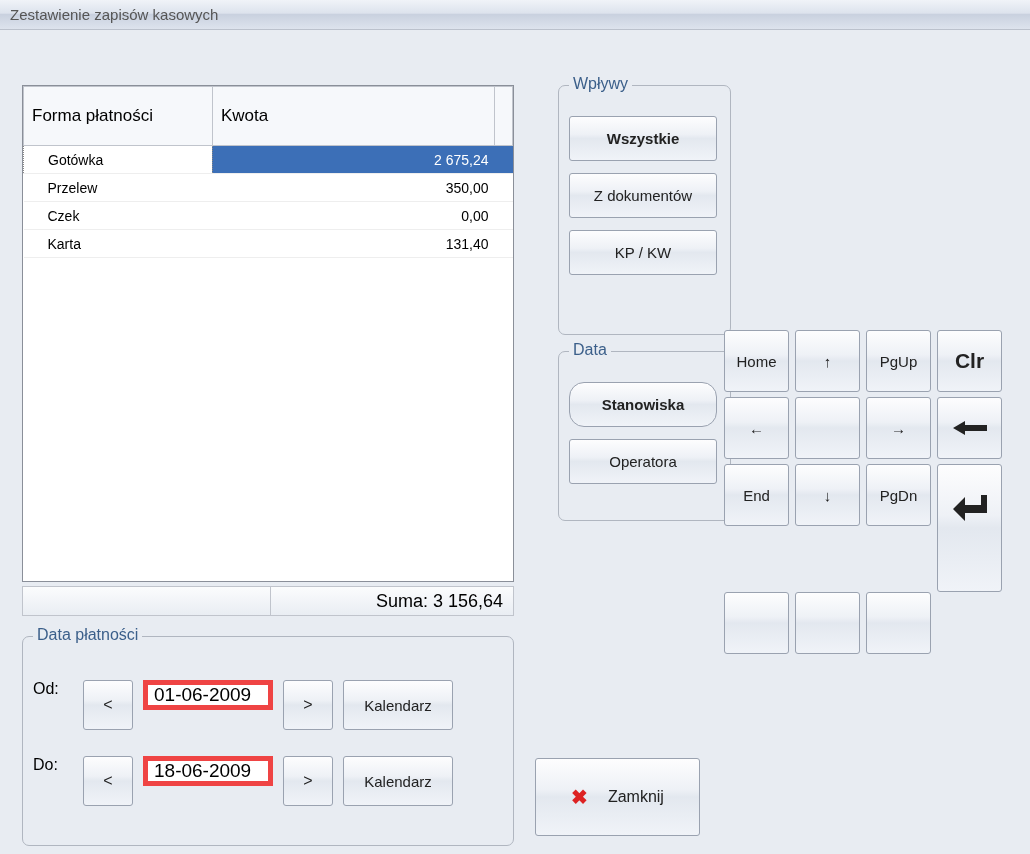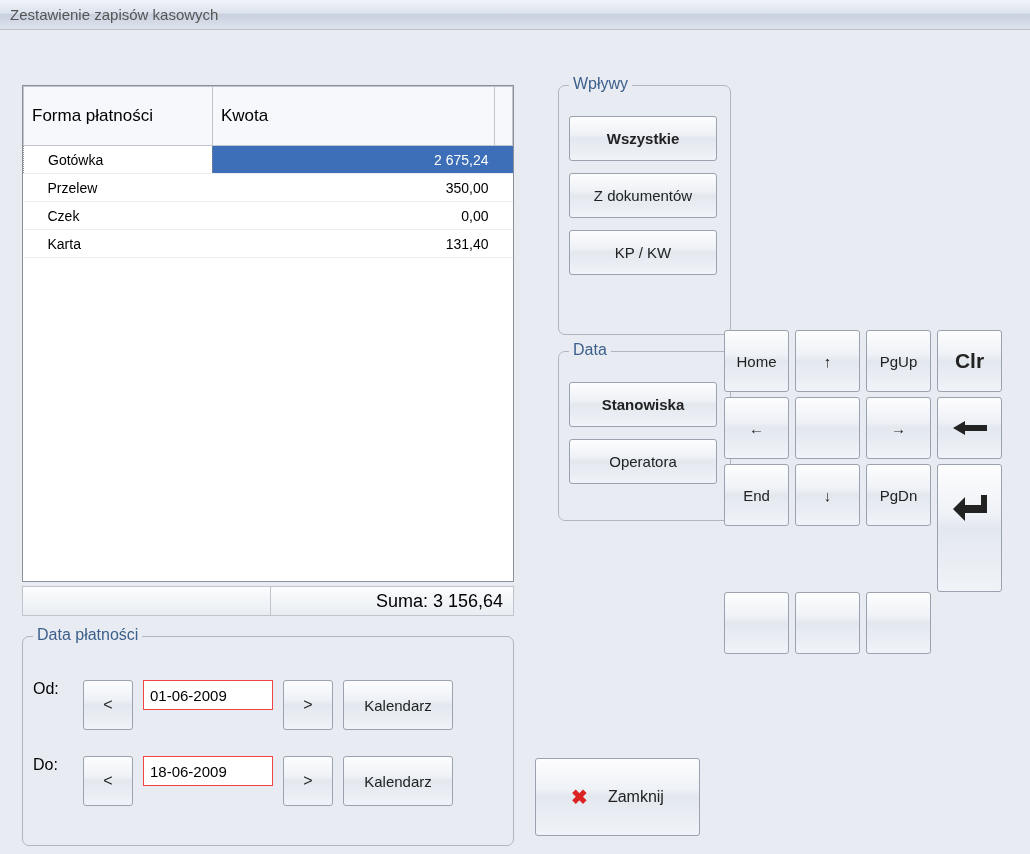--- a/index.html
+++ b/index.html
@@ -149,29 +149,29 @@
     .date-label {
       width: 50px;
       font-size: 16px;
     }
     .smallbtn {
       width: 50px;
       height: 50px;
       font-size: 16px;
     }
     .date-input-wrap {
-      border: 1px solid #ef4444;
+      border: 5px solid #ef4444;
       background: #fff;
       height: 30px;
       width: 130px;
       margin: 0 10px;
       display: flex;
       align-items: center;
       padding-left: 6px;
-      font-size: 15px;
+      font-size: 19px;
     }
     .calendar-btn {
       width: 110px;
       height: 50px;
       margin-left: 10px;
       font-size: 15px;
     }
     .close-btn {
       position: absolute;
       left: 535px;
@@ -278,21 +278,21 @@
       <div class="groupbox-title">Wpływy</div>
       <button class="btn filter-btn" style="margin-top:12px;">
           <b>Wszystkie</b>
         </button>
       <button class="btn filter-btn">Z dokumentów</button>
       <button class="btn filter-btn">KP / KW</button>
     </div>
 
     <div class="groupbox kasa-box">
       <div class="groupbox-title">Data</div>
-      <button class="btn filter-btn" style="margin-top:12px;">
+      <button class="btn filter-btn" style="margin-top:12px;border-radius:15px;">
           <b>Stanowiska</b>
         </button>
       <button class="btn filter-btn">Operatora</button>
     </div>
   </div>
 
   <div class="keypad">
     <div class="keypad-row">
       <button class="btn key">Home</button>
       <button class="btn key">

